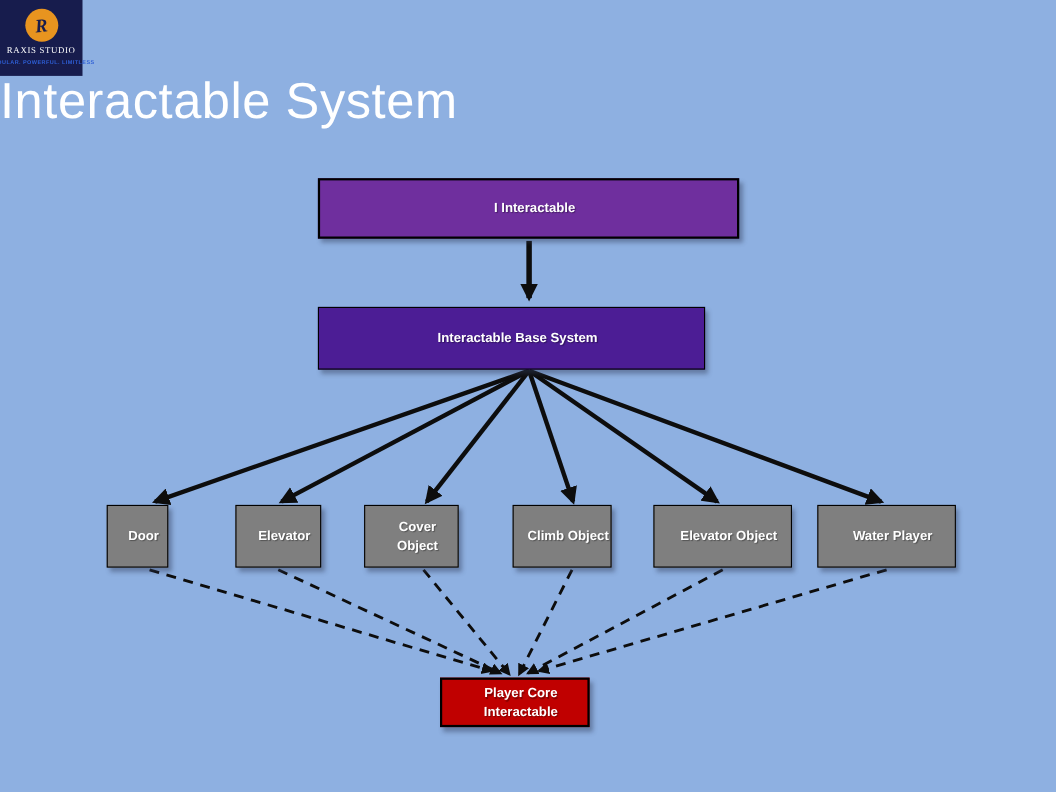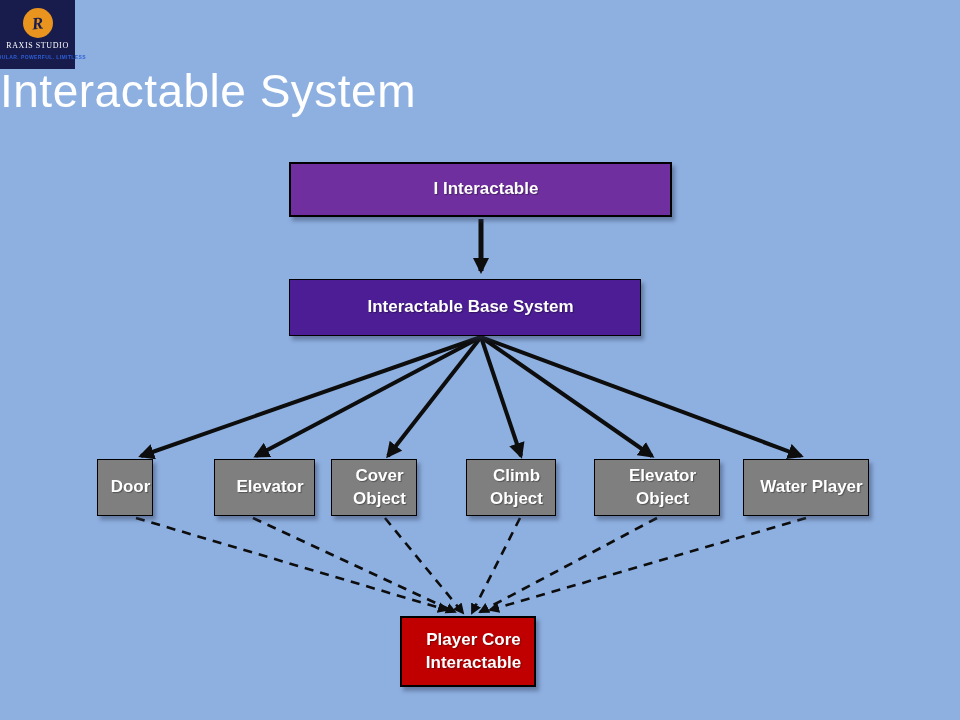--- a/index.html
+++ b/index.html
@@ -52,38 +52,38 @@
     color: #FFFFFF;
     font-size: 46px; font-weight: normal;
     letter-spacing: 0.5px;
   }
 
   
   .node {
     position: absolute;
     display: flex; align-items: center; justify-content: center;
     text-align: center;
-    color: #FFFFFF; font-weight: bold; font-size: 17px;
+    color: #FFFFFF; font-weight: bold; font-size: 12px;
     line-height: 1.35;
     border: 2px solid #000000;
     box-shadow: 3px 4px 4px rgba(50, 62, 90, 0.45);
     text-shadow: 1px 1px 1px rgba(0,0,0,0.35);
     padding-left: 11px;
   }
   .node-root   { left: 289px; top: 162px; width: 383px; height: 55px; background: #6F2F9E; }
   .node-base   { left: 289px; top: 279px; width: 352px; height: 57px; background: #4c1d95; border-width: 1.5px; }
   .node-child  { top: 459px; height: 57px; background: #7F7F7F; border-width: 1.5px; }
   .node-door    { left:  97px; width:  56px; }
-  .node-elevator{ left: 214px; width:  101px; }
+  .node-elevator{ left: 214px; width:  78px; }
   .node-cover   { left: 331px; width: 86px; }
   .node-climb   { left: 466px; width: 90px; }
   .node-parkour { left: 594px; width: 126px; }
   .node-water   { left: 743px; width: 126px; }
   .node-orchestrator {
-    left: 400px; top: 616px; width: 136px; height: 71px;
+    left: 400px; top: 616px; width: 136px; height: 45px;
     background: #C00000; flex-direction: column;
   }
 
   
   .edges {
     position: absolute; left: 0; top: 0;
     width: 960px; height: 720px;
     pointer-events: none;
   }
 </style>

